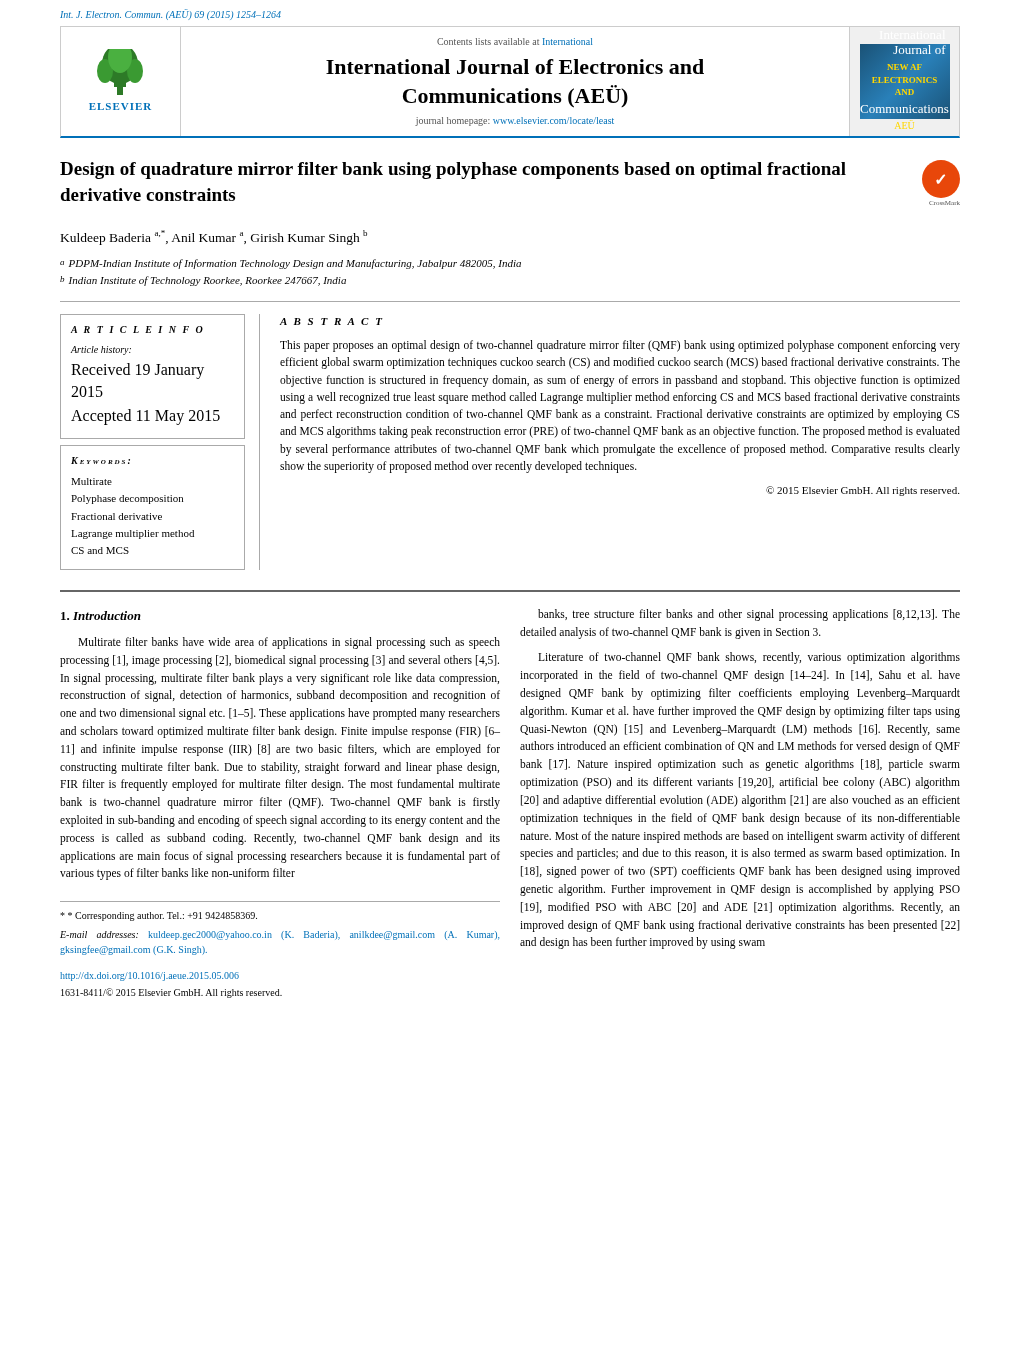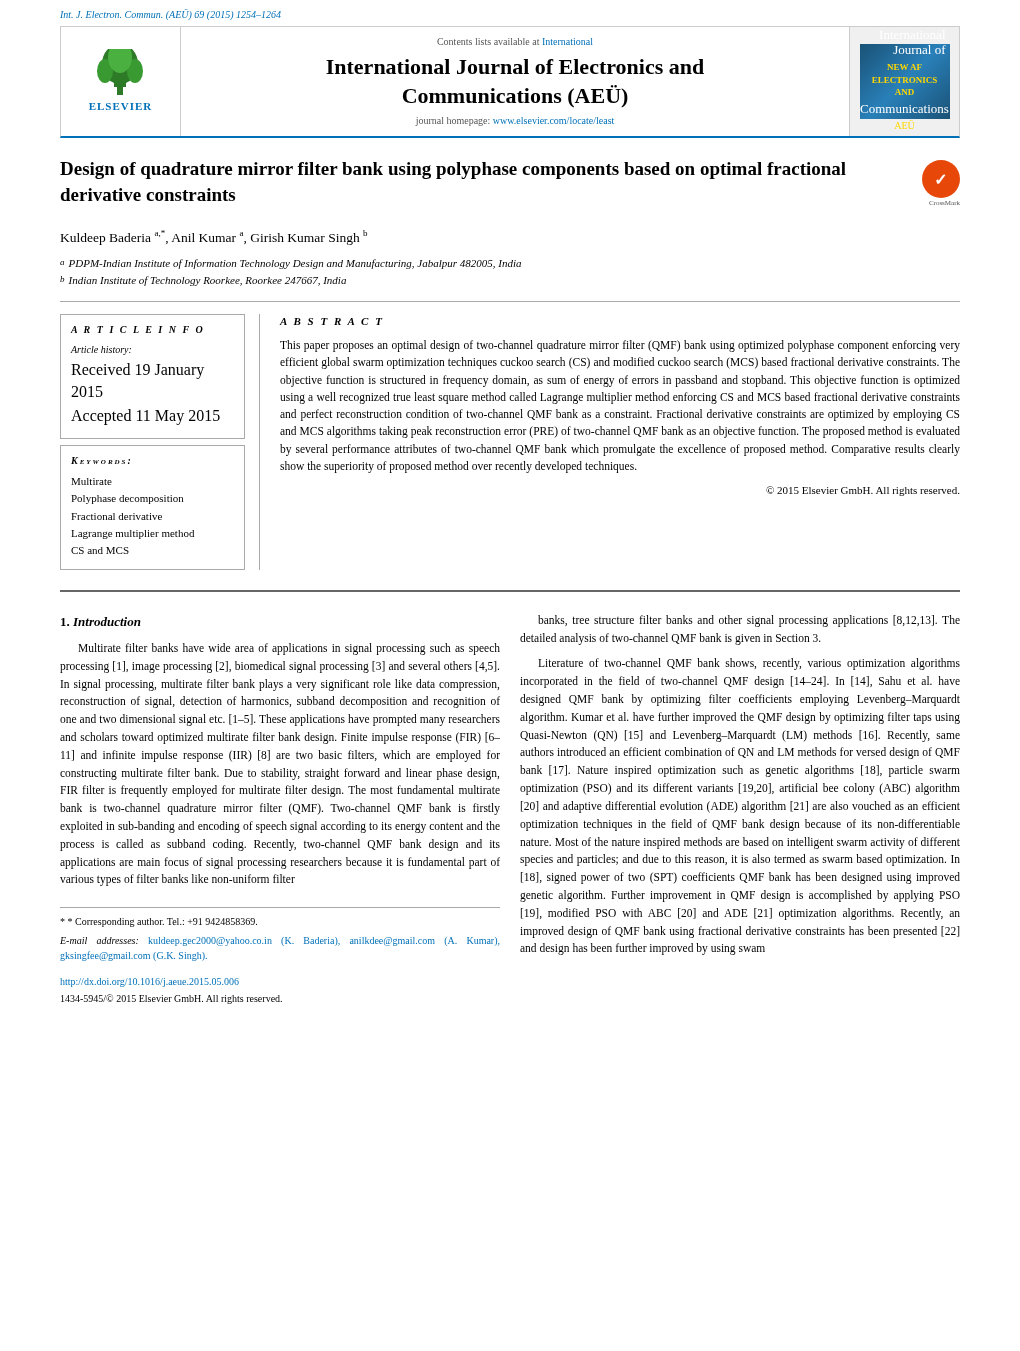--- a/index.html
+++ b/index.html
@@ -304,21 +304,21 @@
       font-size: 11px;
       margin-top: 8px;
     }
 
     
     .main-content {
       display: flex;
       gap: 20px;
       margin-top: 20px;
       border-top: 2px solid #666;
-      padding-top: 20px;
+      padding-top: 14px;
       justify-content: flex-end;
     }
 
     .main-left {
       flex: 1;
       font-size: 11.5px;
       line-height: 1.55;
       text-align: justify;
     }
 
@@ -520,21 +520,21 @@
         </div>
         <div class="footnote-item">
           <em>E-mail addresses:</em>
           <span class="footnote-link">kuldeep.gec2000@yahoo.co.in (K. Baderia), anilkdee@gmail.com (A. Kumar), gksingfee@gmail.com (G.K. Singh).</span>
         </div>
       </div>
 
       <div class="doi-line">
         <a href="#" class="inline-link">http://dx.doi.org/10.1016/j.aeue.2015.05.006</a>
       </div>
-      <div class="issn-line">1434-5945/© 2015 Elsevier GmbH. All rights reserved.</div>
+      <div class="issn-line">1631-8411/© 2015 Elsevier GmbH. All rights reserved.</div>
     </div>
 
     <div class="main-right">
       <div class="body-paragraph">banks, tree structure filter banks and other signal processing applications [8,12,13]. The detailed analysis of two-channel QMF bank is given in Section 3.</div>
       <div class="body-paragraph">Literature of two-channel QMF bank shows, recently, various optimization algorithms incorporated in the field of two-channel QMF design [14–24]. In [14], Sahu et al. have designed QMF bank by optimizing filter coefficients employing Levenberg–Marquardt algorithm. Kumar et al. have further improved the QMF design by optimizing filter taps using Quasi-Newton (QN) [15] and Levenberg–Marquardt (LM) methods [16]. Recently, same authors introduced an efficient combination of QN and LM methods for versed design of QMF bank [17]. Nature inspired optimization such as genetic algorithms [18], particle swarm optimization (PSO) and its different variants [19,20], artificial bee colony (ABC) algorithm [20] and adaptive differential evolution (ADE) algorithm [21] are also vouched as an efficient optimization techniques in the field of QMF bank design because of its non-differentiable nature. Most of the nature inspired methods are based on intelligent swarm activity of different species and particles; and due to this reason, it is also termed as swarm based optimization. In [18], signed power of two (SPT) coefficients QMF bank has been designed using improved genetic algorithm. Further improvement in QMF design is accomplished by applying PSO [19], modified PSO with ABC [20] and ADE [21] optimization algorithms. Recently, an improved design of QMF bank using fractional derivative constraints has been presented [22] and design has been further improved by using swam</div>
     </div>
 
   </div>
 
 </div>

